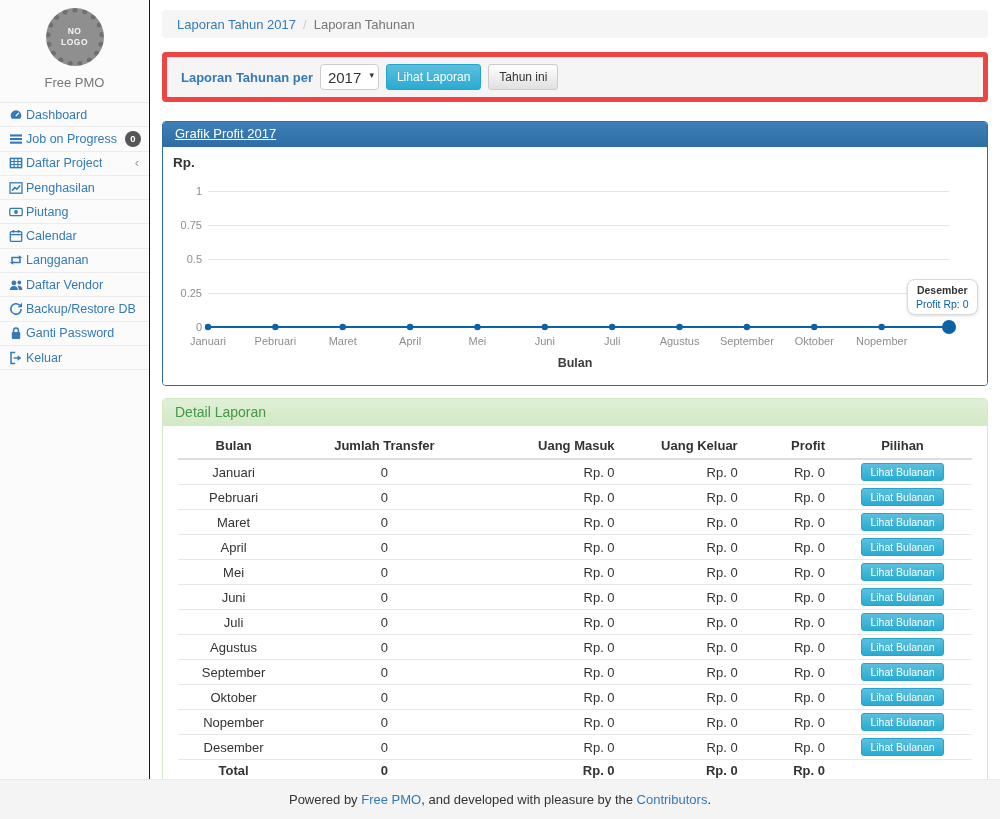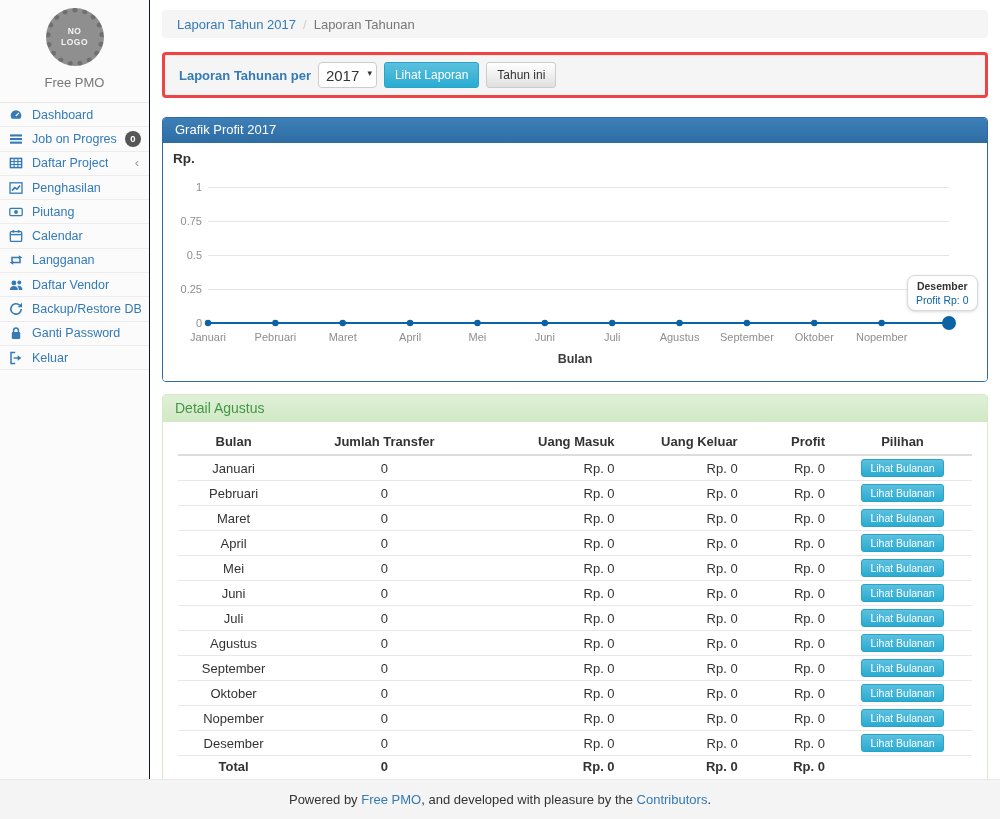--- a/index.html
+++ b/index.html
@@ -10,60 +10,60 @@
 
   
   .sidebar { width:150px; flex:0 0 150px; background:#fbfbfb; border-right:1px solid #0f172a; }
   .brand { text-align:center; padding:8px 0 12px; }
   .logo { width:58px; height:58px; margin:0 auto; border-radius:50%; background:#8f8f8f;
           border:5px dotted #6f6f6f; display:flex; align-items:center; justify-content:center; }
   .logo-inner { width:34px; color:#f4f4f4; font-size:8.5px; font-weight:bold; line-height:1.25;
                 text-align:center; letter-spacing:.5px; }
   .brand-name { margin-top:9px; color:#777; font-size:13px; }
   .menu { list-style:none; border-top:1px solid #e8e8e8; }
-  .menu li { display:flex; align-items:center; gap:8px; padding:4px 8px 4px 9px;
+  .menu li { display:flex; align-items:center; gap:2px; padding:4px 8px 4px 9px;
              border-bottom:1px solid #ececec; color:#337ab7; font-size:12.5px; cursor:pointer; height:24.3px; }
   .mi { width:15px; height:14px; flex:0 0 15px; display:inline-flex; color:#337ab7; }
   .mi svg { width:14px; height:14px; }
   .mlabel { white-space:nowrap; overflow:hidden; }
   .badge { margin-left:auto; background:#565656; color:#fff; font-size:9.5px; font-weight:bold;
            min-width:16px; height:16px; line-height:16px; border-radius:50%; text-align:center; }
   .chev { margin-left:auto; color:#999; font-size:13px; line-height:10px; padding-right:2px; }
 
   
   .content { flex:1 1 auto; background:#fff; padding:10px 12px 0; min-width:0; }
 
   .breadcrumb { background:#f5f5f5; border-radius:4px; padding:5px 15px; font-size:13px; height:28px;
                 display:flex; align-items:center; gap:7px; }
   .breadcrumb a { color:#337ab7; text-decoration:none; }
   .breadcrumb .sep { color:#ccc; }
   .breadcrumb .current { color:#777; }
 
-  .well { margin-top:14px; background:#f5f5f5; border:3px solid #ef4444; border-radius:4px;
+  .well { margin-top:14px; background:#f5f5f5; border:5px solid #ef4444; border-radius:4px;
           padding:20px 14px; height:36px; display:flex; align-items:center; gap:7px;
           box-shadow:inset 0 1px 1px rgba(0,0,0,.05); }
   .well .flabel { color:#337ab7; font-weight:bold; font-size:13px; }
   .select-wrap { position:relative; display:inline-block; }
   .select-wrap select { appearance:none; -webkit-appearance:none; border:1px solid #ccc; border-radius:4px;
           background:#fff; font-size:15px; padding:3px 16px 3px 7px; height:26px; color:#333;
           font-family:Liberation Sans, sans-serif; }
   .select-wrap::after { content:"▾"; position:absolute; right:5px; top:6px; font-size:9px; color:#333;
           pointer-events:none; }
   .btn { border-radius:3px; font-size:12px; padding:4px 10px; height:26px; cursor:pointer;
          font-family:inherit; line-height:1.4; }
   .btn-info { color:#fff; background:linear-gradient(180deg,#5bc0de 0%,#2aabd2 100%);
               border:1px solid #28a4c9; }
   .btn-default { color:#333; background:linear-gradient(180deg,#fff 0%,#e0e0e0 100%);
               border:1px solid #ccc; }
 
   
   .panel { border-radius:4px; }
   .panel-chart { margin-top:19px; border:1px solid #2e6da4; }
   .panel-chart .panel-heading { background:linear-gradient(180deg,#3e7fb8 0%,#2e6da4 100%);
-        color:#fff; font-size:13px; padding:4px 12px; height:25px; border-radius:3px 3px 0 0; }
+        color:#fff; font-size:13px; padding:4px 12px; height:25px; border-radius:3px 3px 0 0;text-decoration:underline; }
   .chart-area { position:relative; height:238px; background:#fff; border-radius:0 0 3px 3px; }
   .ylabel { position:absolute; left:10px; top:8px; font-weight:bold; font-size:13.5px; color:#333; }
   .gridline { position:absolute; height:1px; background:#e4e4e4; }
   .ytick { position:absolute; left:0; width:39px; text-align:right; font-size:11px; color:#8e8e8e; }
   .xtick { position:absolute; transform:translateX(-50%); font-size:11px; color:#8e8e8e; top:188px;
            white-space:nowrap; }
   .xlabel { position:absolute; top:209px; left:50%; transform:translateX(-50%); font-weight:bold;
             font-size:12.5px; color:#3c3c3c; }
   .chart-svg { position:absolute; left:0; top:0; }
   .tooltip { position:absolute; background:#fff; border:1px solid #d9d9d9; border-radius:8px;
@@ -286,21 +286,21 @@
               <circle cx="516.5454545454545" cy="180" r="3.2" fill="#0b62a4"></circle>
               <circle cx="583.9090909090909" cy="180" r="3.2" fill="#0b62a4"></circle>
               <circle cx="651.2727272727273" cy="180" r="3.2" fill="#0b62a4"></circle>
               <circle cx="718.6363636363636" cy="180" r="3.2" fill="#0b62a4"></circle>
               <circle cx="786" cy="180" r="7" fill="#0b62a4"></circle>
             </svg>
           </div>
       </div>
 
       <div class="panel panel-report">
-        <div class="panel-heading">Detail Agustus</div>
+        <div class="panel-heading">Detail Laporan</div>
         <div class="panel-body">
           <table class="report">
             <thead>
                 <tr>
                   <th class="c0">Bulan</th>
                   <th class="c1">Jumlah Transfer</th>
                   <th class="c2">Uang Masuk</th>
                   <th class="c3">Uang Keluar</th>
                   <th class="c4">Profit</th>
                   <th class="c5">Pilihan</th>

